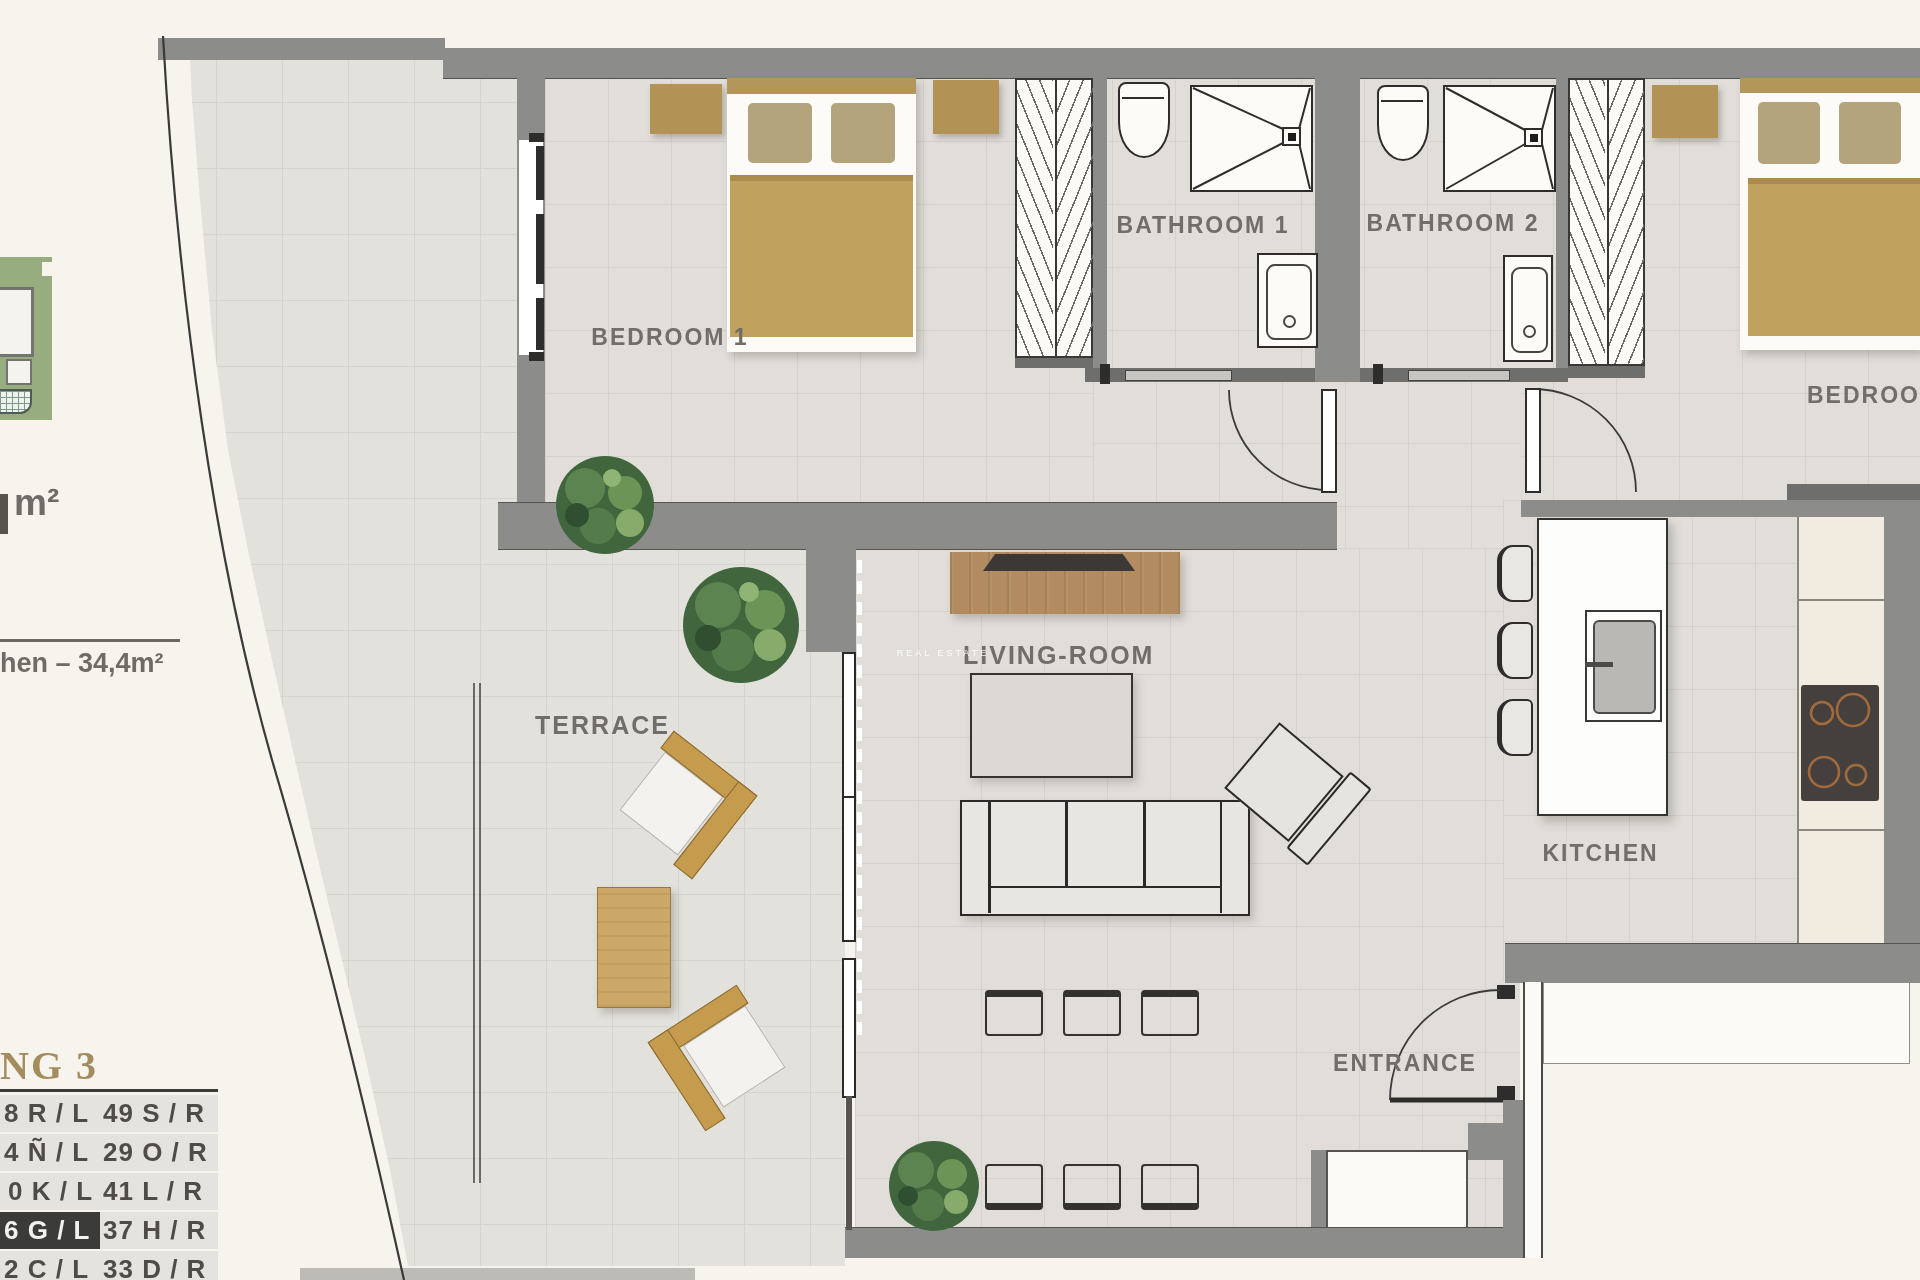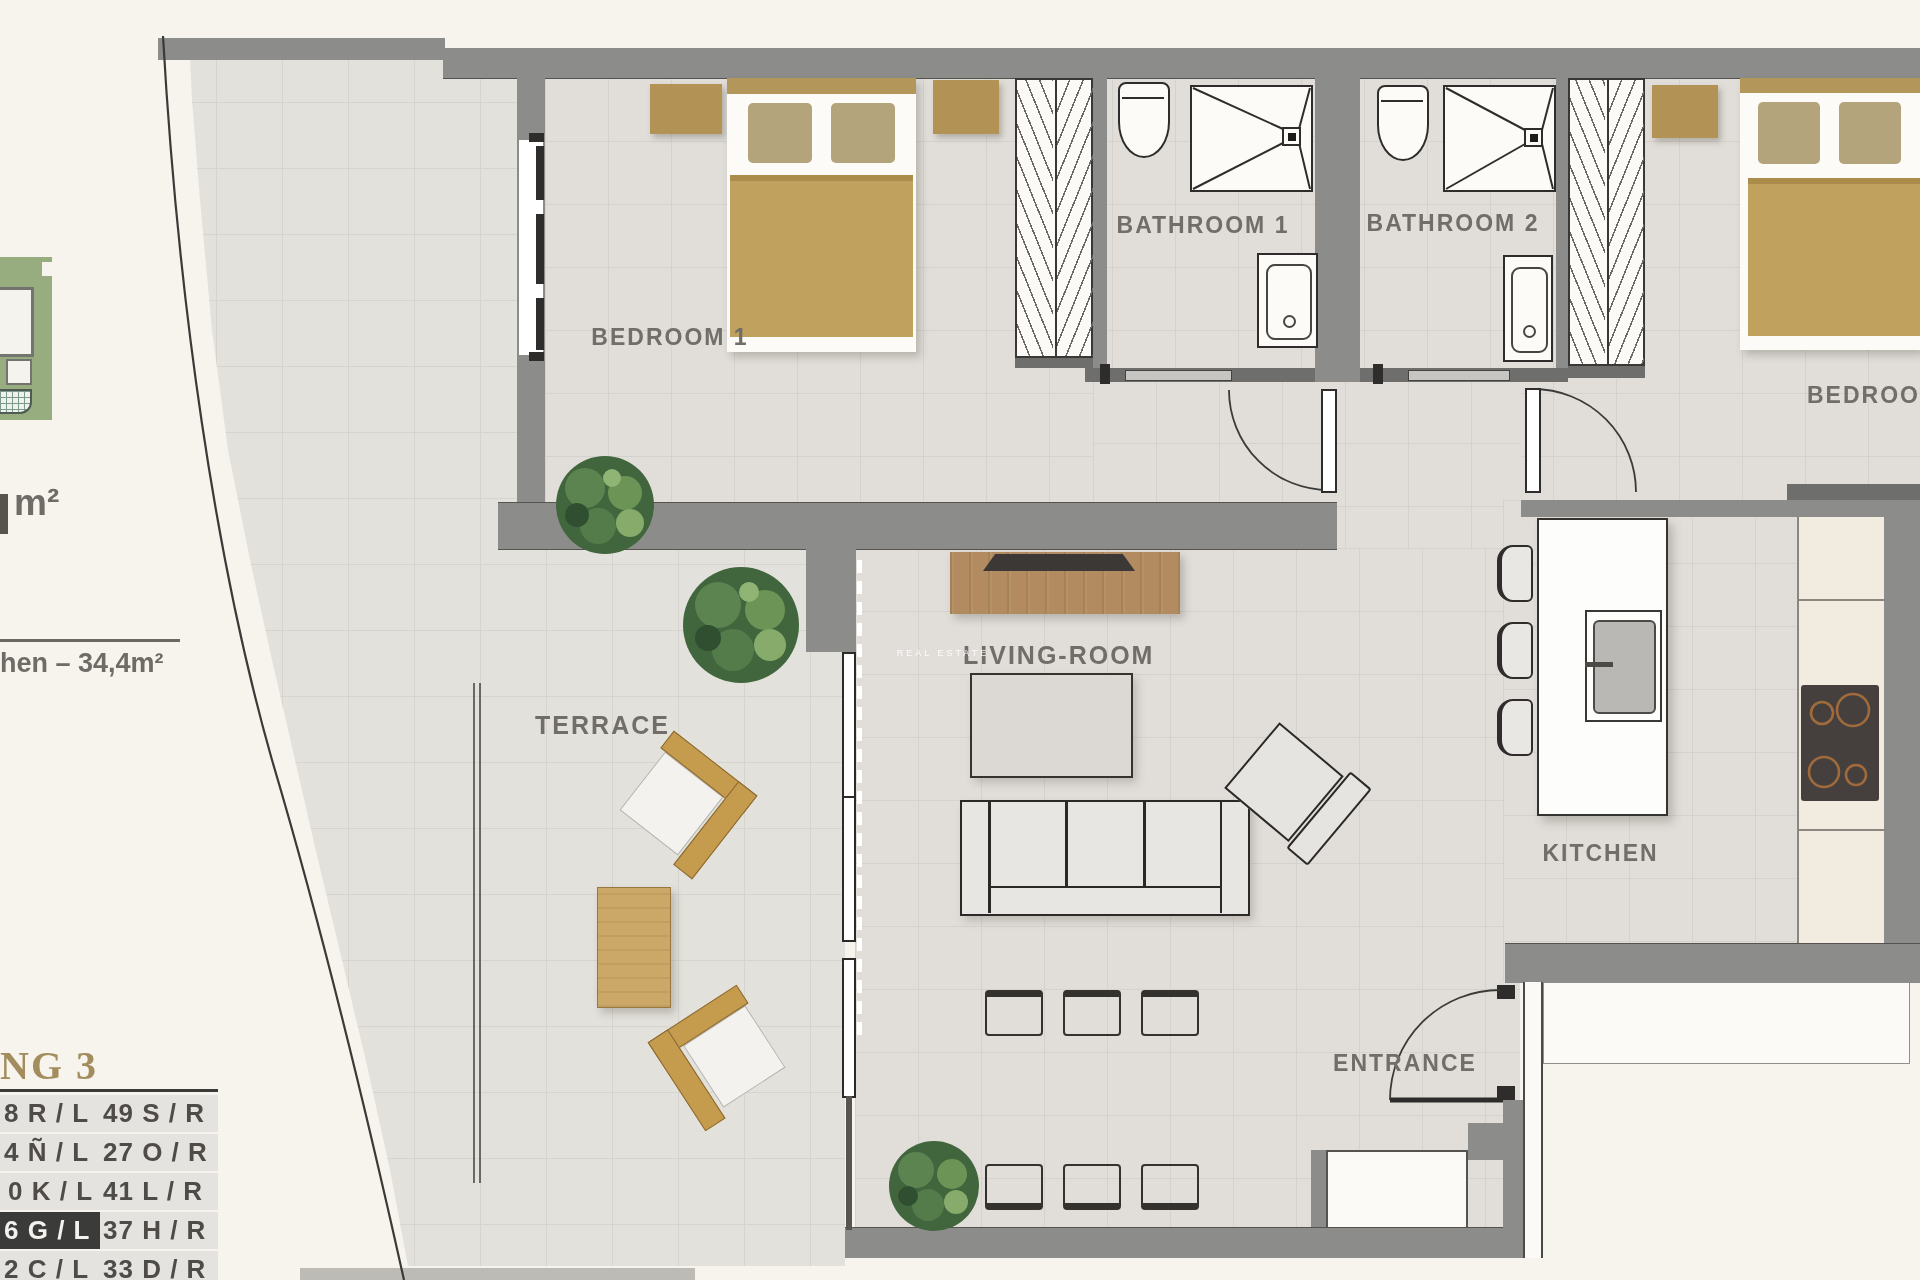--- a/index.html
+++ b/index.html
@@ -299,21 +299,21 @@
 
   <div class="abs" style="left:0;top:1042px;width:230px;height:238px;z-index:30;">
     <div style="position:absolute;left:0;top:0;font-family:'Liberation Serif',serif;font-weight:bold;font-size:40px;color:#a38d5e;letter-spacing:2px;">NG 3</div>
     <div style="position:absolute;left:0;top:47px;width:218px;height:3px;background:#3a3a38;"></div>
     <div class="tblrow" style="top:53px;">
       <span class="tcell" style="left:4px;">8 R / L</span>
       <span class="tcell" style="left:103px;text-align:right;">49 S / R</span>
     </div>
     <div class="tblrow" style="top:92px;">
       <span class="tcell" style="left:4px;">4 Ñ / L</span>
-      <span class="tcell" style="left:103px;">27 O / R</span>
+      <span class="tcell" style="left:103px;">29 O / R</span>
     </div>
     <div class="tblrow" style="top:131px;">
       <span class="tcell" style="left:8px;">0 K / L</span>
       <span class="tcell" style="left:103px;">41 L / R</span>
     </div>
     <div class="tblrow" style="top:170px;">
       <span class="tcell tdark" style="left:0;padding:0 10px 0 4px;">6 G / L</span>
       <span class="tcell" style="left:103px;">37 H / R</span>
     </div>
     <div class="tblrow" style="top:209px;">

